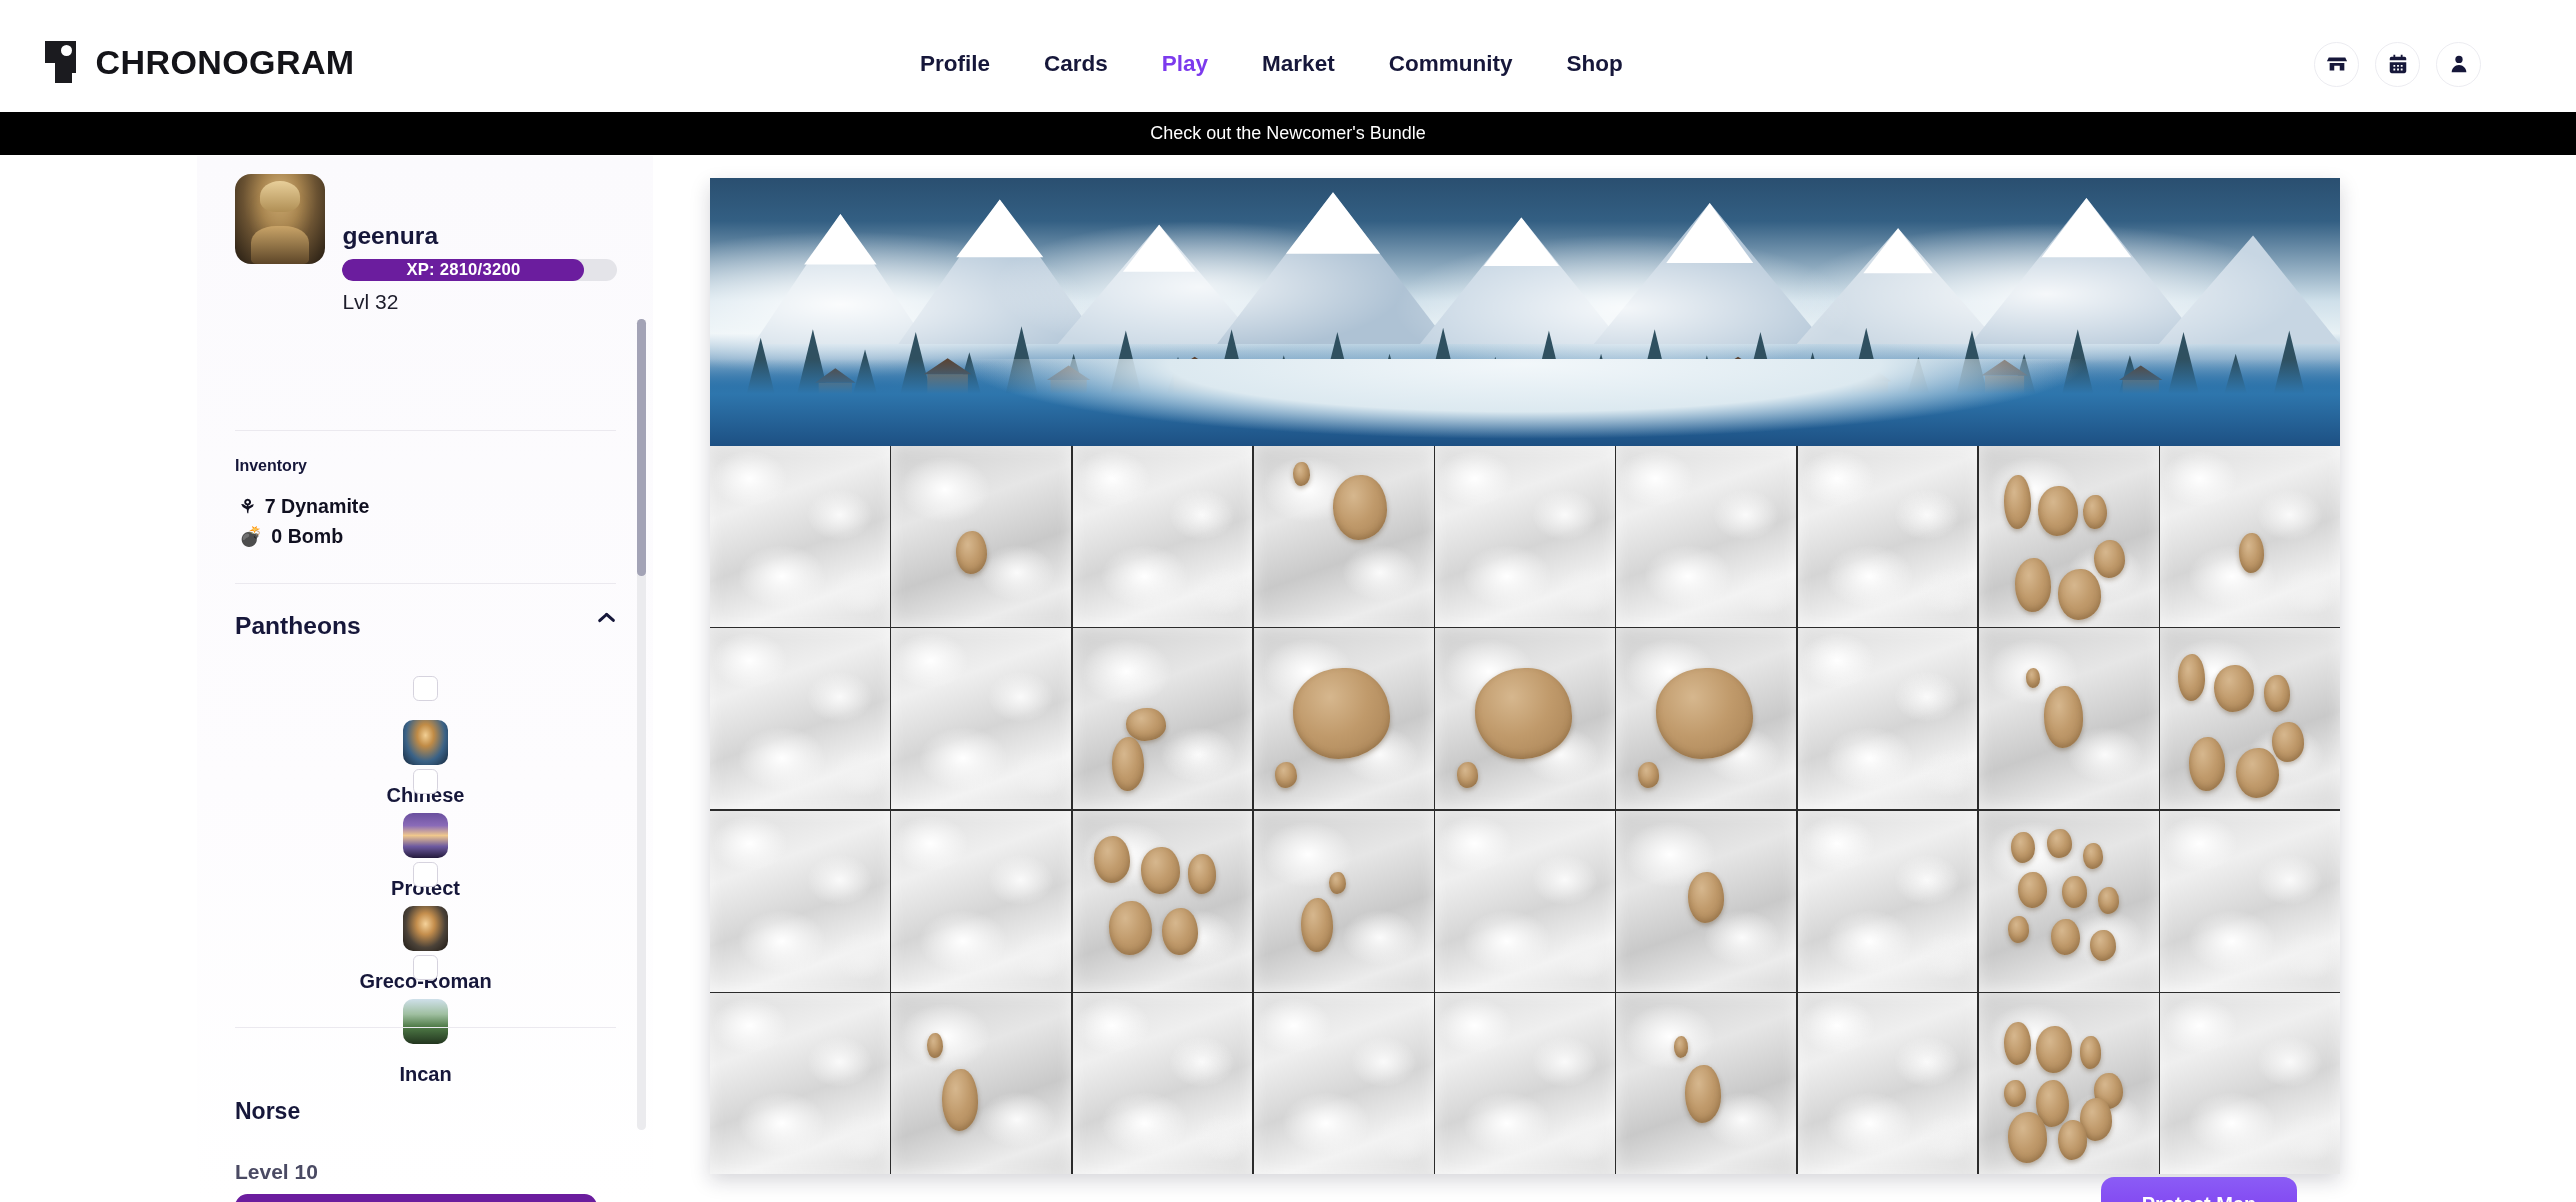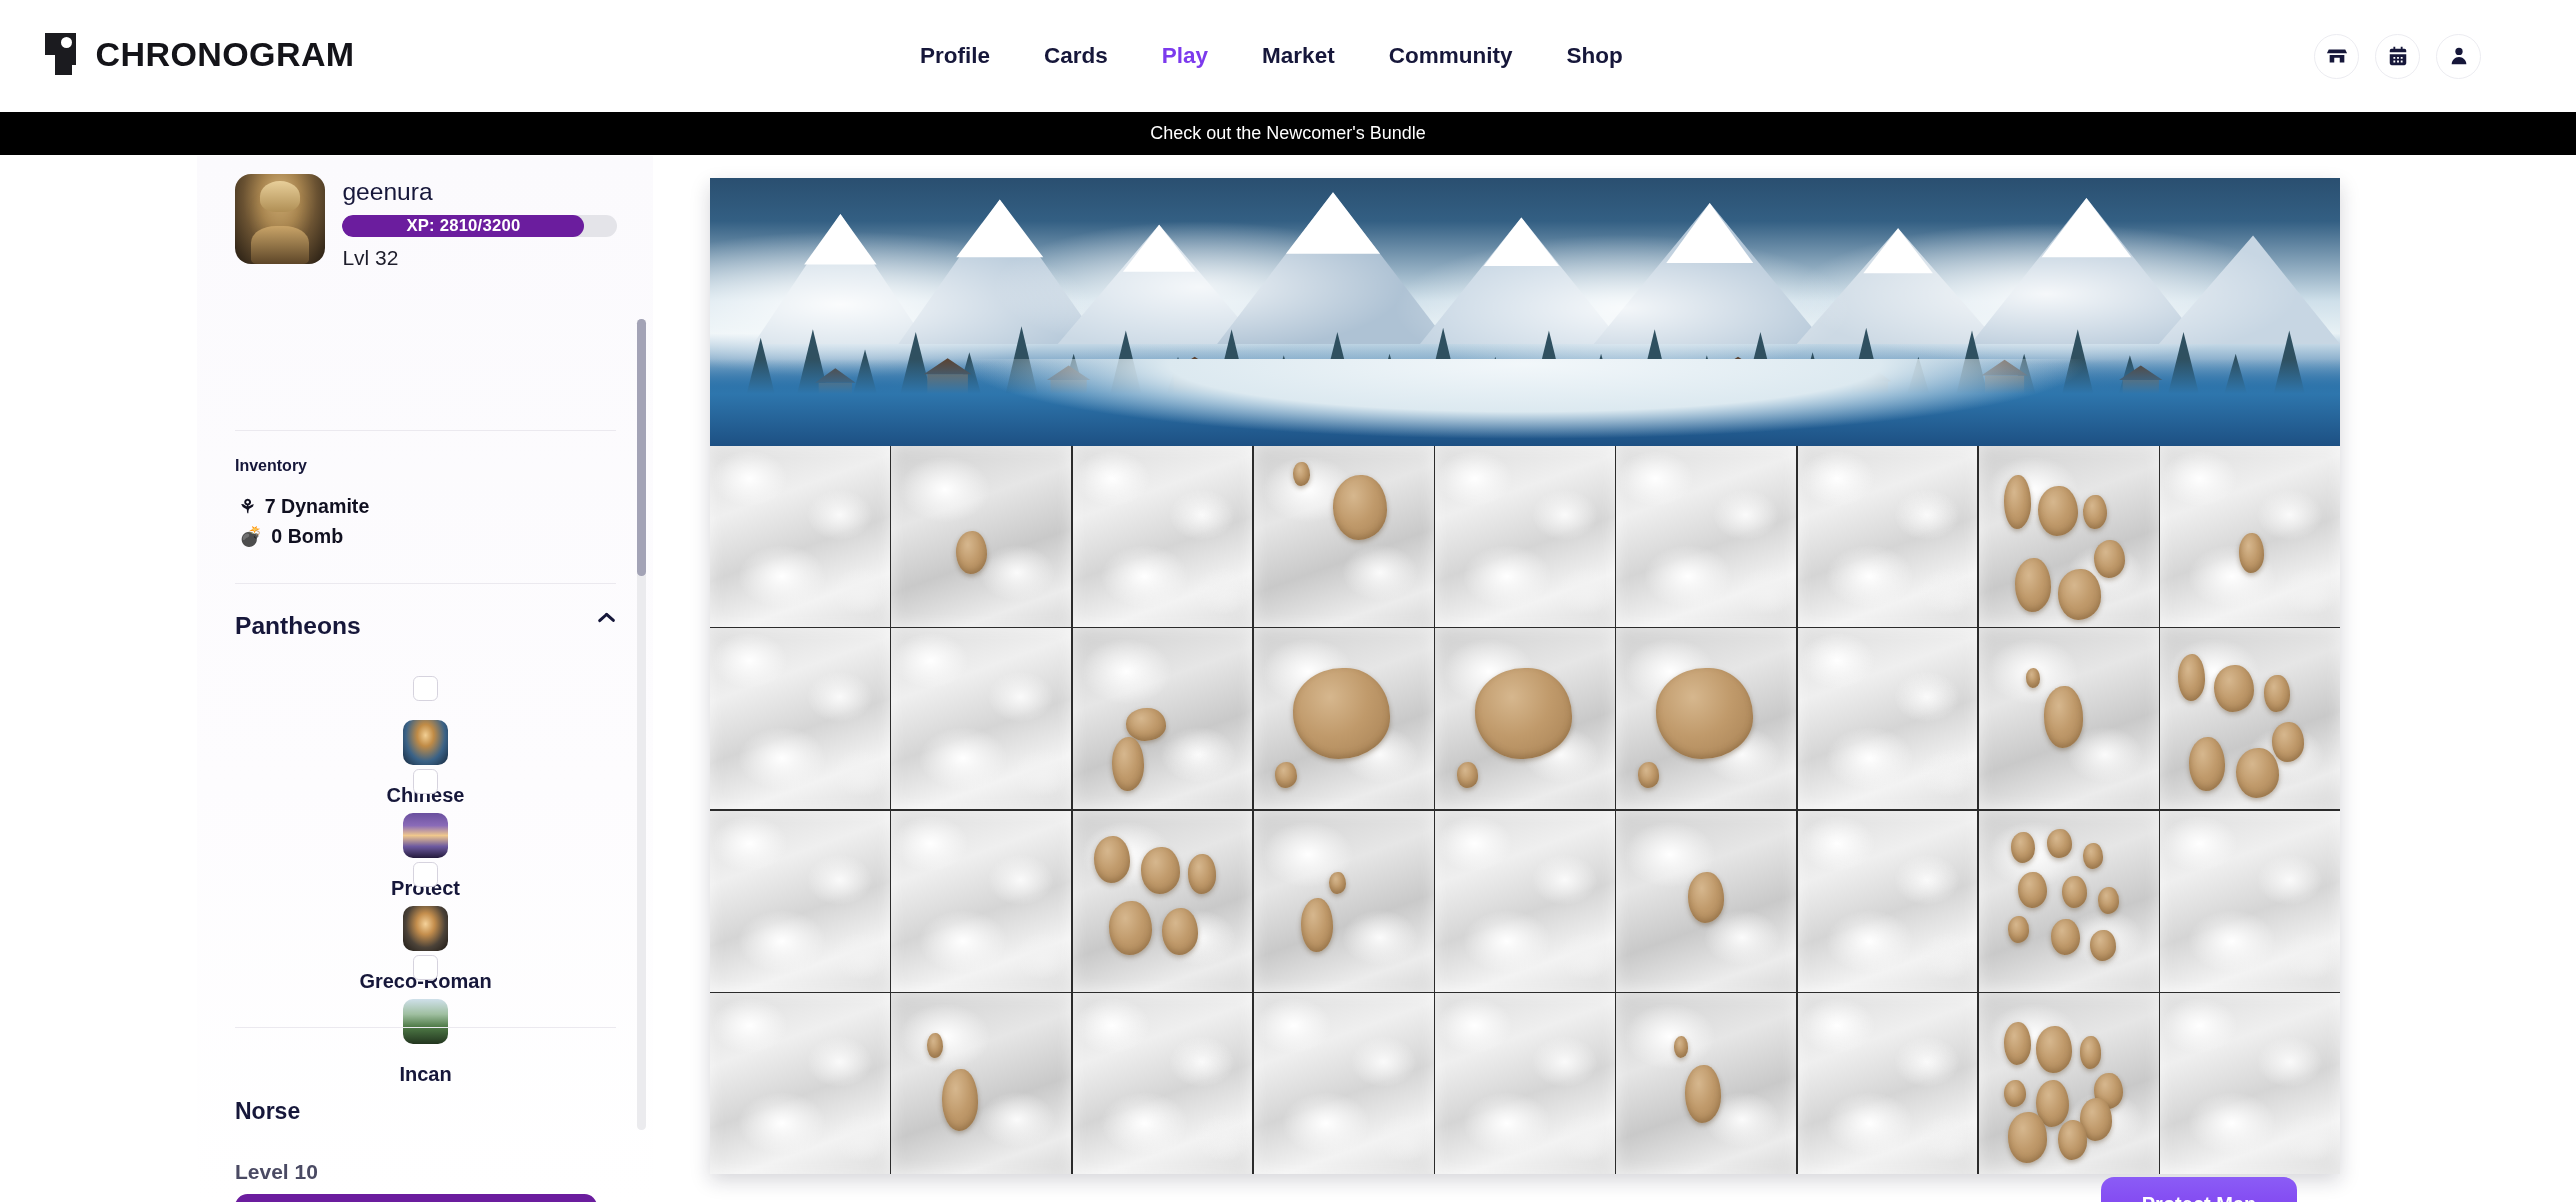--- a/index.html
+++ b/index.html
@@ -6,21 +6,21 @@
   * { box-sizing: border-box; margin: 0; padding: 0; }
   html, body {
     width: 2576px; height: 1203px;
     font-family: "Liberation Sans", sans-serif;
     background: #ffffff;
     overflow: hidden;
   }
 
   
   .topbar {
-    position: absolute; left: 0; top: 0; width: 2526px; height: 112px;
+    position: absolute; left: 0; top: 8px; width: 2526px; height: 112px;
     background: #ffffff;
     display: flex; align-items: center;
   }
   .brand {
     position: absolute; left: 45px; top: 33px;
     display: flex; align-items: center; gap: 11.6px;
   }
   .brand-mark {
     width: 39px; height: 42px; position: relative;
   }
@@ -101,21 +101,21 @@
     background: linear-gradient(180deg,#e8cf9a,#b08f55);
     border-radius: 50% 50% 38% 38%;
     box-shadow: 0 19px 16px -5.8px rgba(180,145,90,.55);
   }
   .avatar::after {
     content:""; position:absolute; left:18%; bottom:0; width:64%; height:42%;
     background: linear-gradient(180deg,#c9a468,#5d4628);
     border-radius: 44% 44% 12% 12%;
   }
   .profile-meta { padding-top: 4.3px; }
-  .username { font-size: 24.6px; font-weight: 400; color: #16173a; }
+  .username { font-size: 24.6px; font-weight: 700; color: #16173a; margin-top: 44px; }
   .xpbar {
     margin-top: 8.7px; width: 275px; height: 22px; border-radius: 13px;
     background: #e4e4e9; position: relative; overflow: hidden;
   }
   .xpbar-fill {
     position: absolute; left: 0; top: 0; height: 100%; width: 88%;
     background: #6b1d9e; border-radius: 13px;
   }
   .xpbar-label {
     position: absolute; left: 0; top: 0; width: 88%; height: 100%;

